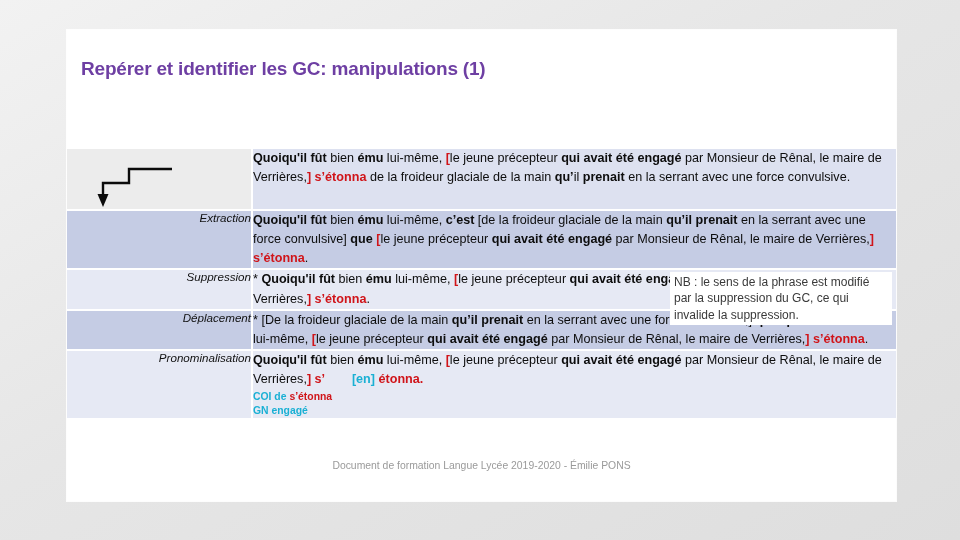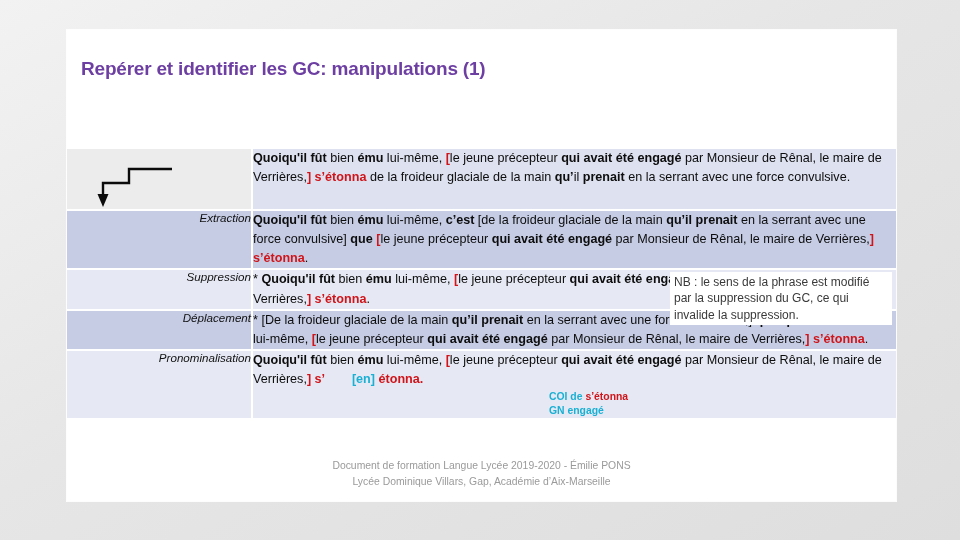--- a/index.html
+++ b/index.html
@@ -100,21 +100,20 @@
     background: #ffffff;
     color: #3a3a3a;
     font-size: 12px;
     line-height: 1.35;
     padding: 2px 3px 2px 4px;
     box-sizing: border-box;
     z-index: 5;
   }
   .annot {
     margin-top: 1px;
-    padding-left: 296px;
     font-size: 10.4px;
     line-height: 1.35;
     font-weight: bold;
   }
 
   .footer {
     position: absolute;
     left: 0;
     top: 428px;
     width: 829px;
@@ -181,16 +180,15 @@
             <div class="cyan">GN engagé</div>
           </div>
         </td>
       </tr>
 
     </tbody>
   </table>
 
   <div class="footer">
     <div>Document de formation Langue Lycée  2019-2020 - Émilie PONS</div>
-    <div>Lycée Dominique Villars, Gap, Académie d’Aix-Marseille</div>
   </div>
 
 </div>
 
 </body></html>

